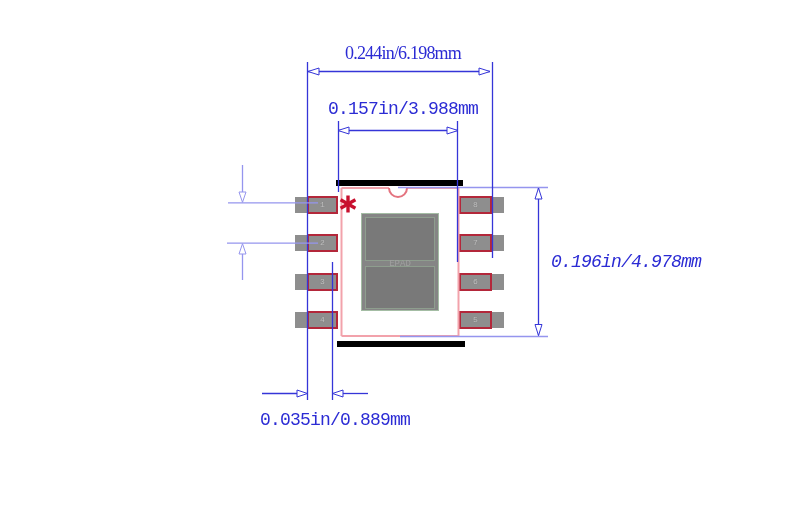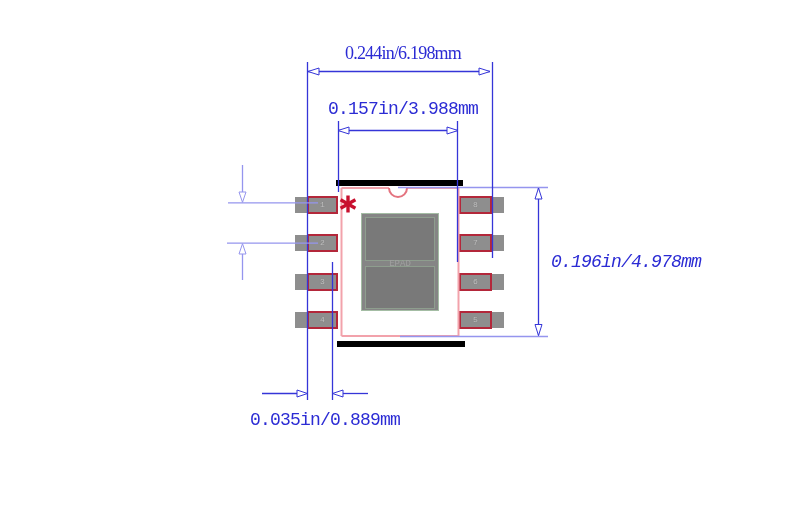--- a/index.html
+++ b/index.html
@@ -192,15 +192,15 @@
     <g stroke="#c8102e" stroke-width="3.4" stroke-linecap="butt">
       <line x1="348" y1="195.5" x2="348" y2="212.5"></line>
       <line x1="340.6" y1="199.8" x2="355.4" y2="208.2"></line>
       <line x1="340.6" y1="208.2" x2="355.4" y2="199.8"></line>
     </g>
   </svg>
 
   <div class="dim-label" style="left:324px;top:43px;width:158px;text-align:center;font-family:Liberation Serif, serif;">0.244in/6.198mm</div>
   <div class="dim-label" style="left:320px;top:99px;width:158px;text-align:right;">0.157in/3.988mm</div>
   <div class="dim-label" style="left:551px;top:252px;font-style:italic;">0.196in/4.978mm</div>
-  <div class="dim-label" style="left:250px;top:410px;text-align:center;">0.035in/0.889mm</div>
+  <div class="dim-label" style="left:260px;top:410px;text-align:center;">0.035in/0.889mm</div>
 
 </div>
 
 </body></html>

